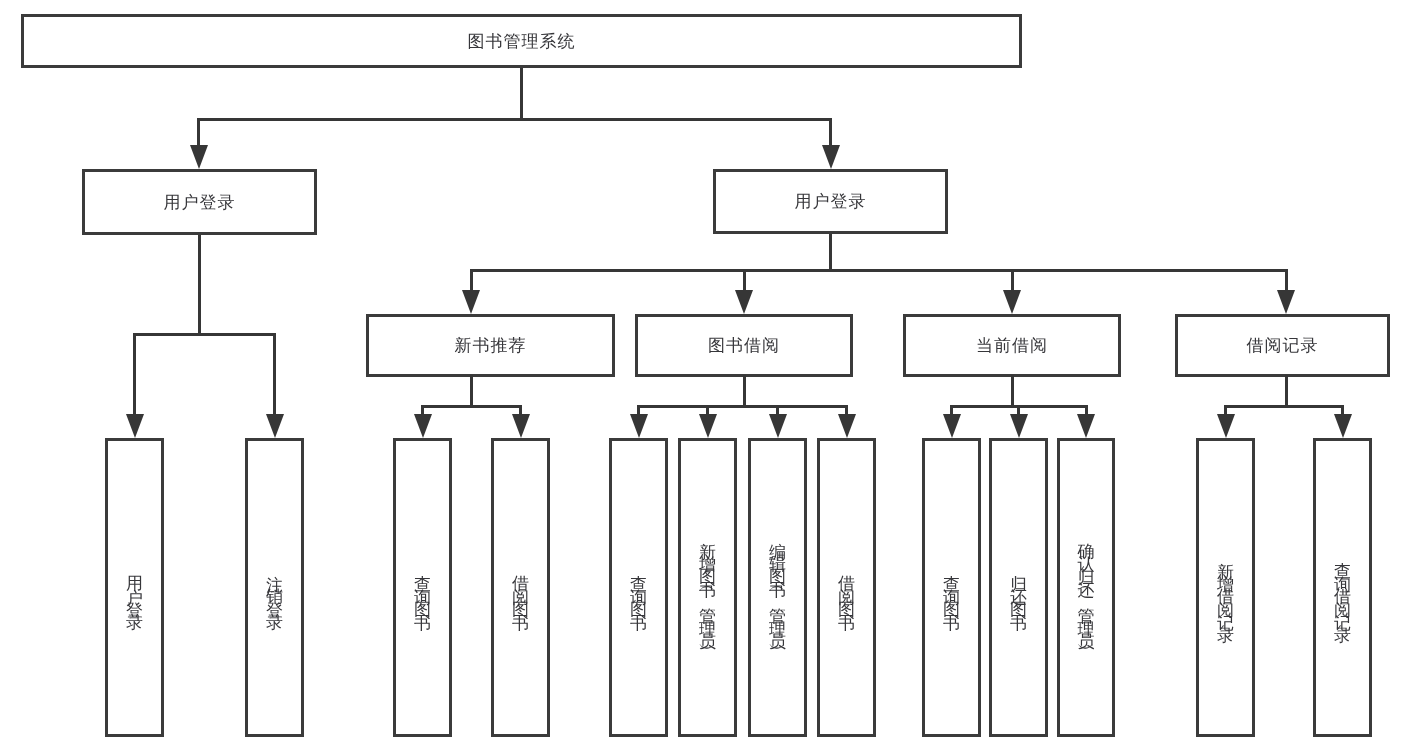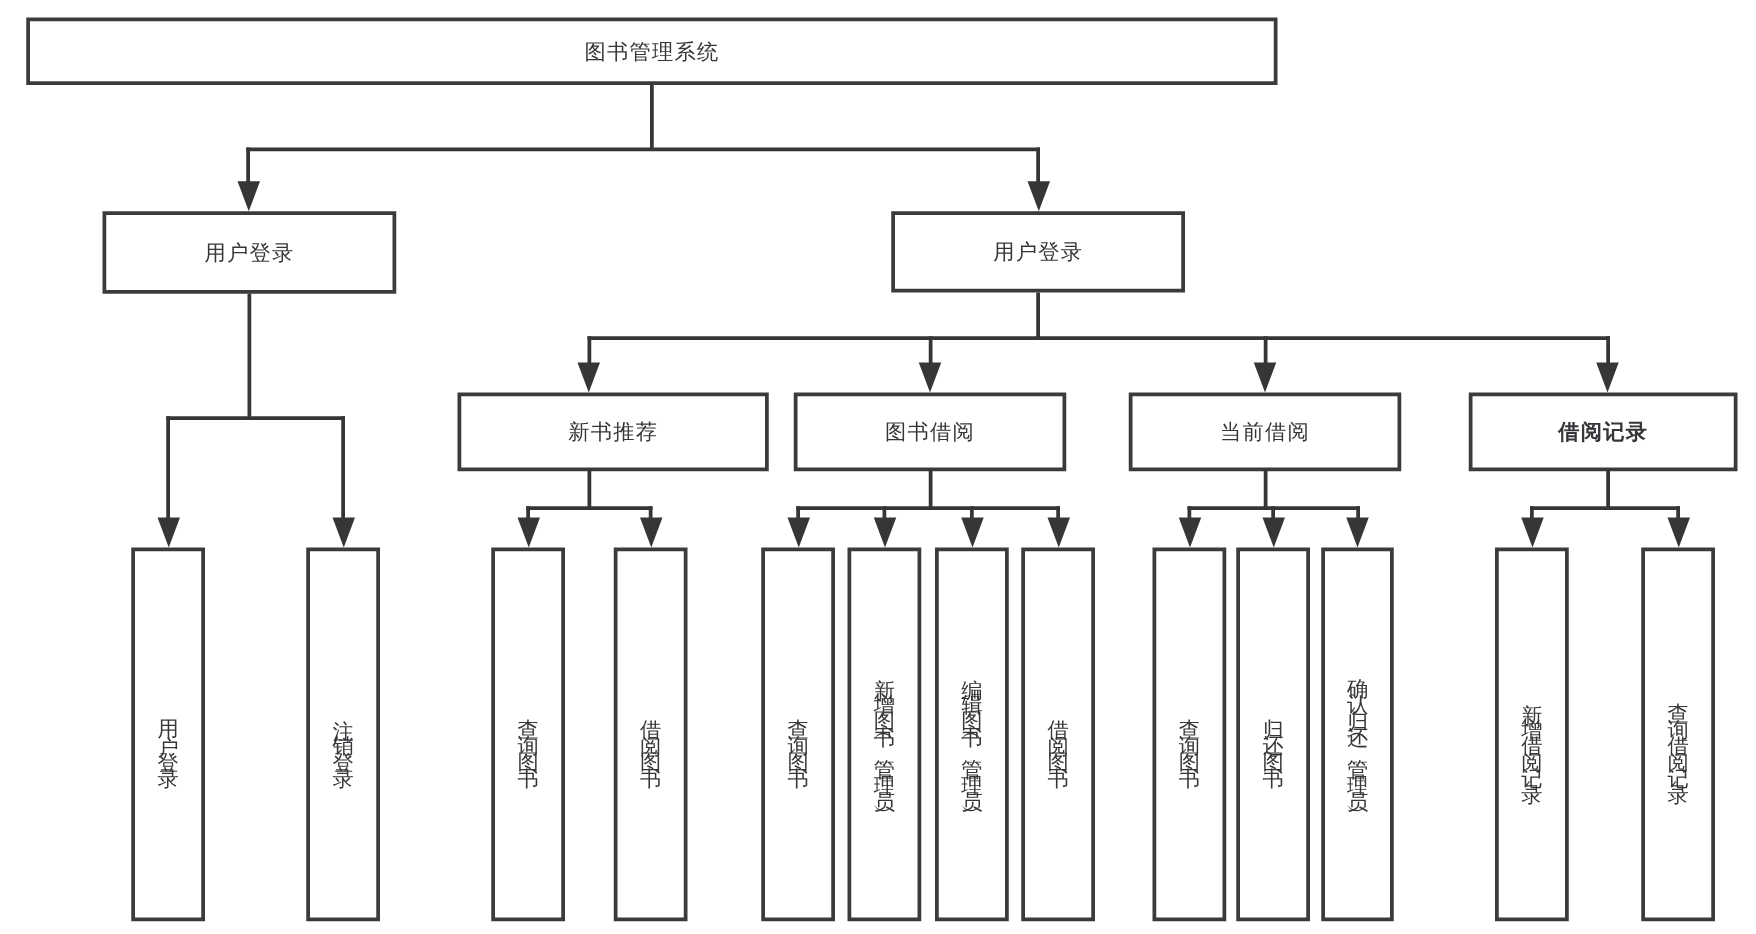--- a/index.html
+++ b/index.html
@@ -41,21 +41,21 @@
   <div class="box l2" style="left:82px;top:169px;width:235px;height:66px;">用户登录</div>
 
   <div class="box l2" style="left:713px;top:169px;width:235px;height:65px;">用户登录</div>
 
   <div class="box l3" style="left:366px;top:314px;width:249px;height:63px;">新书推荐</div>
 
   <div class="box l3" style="left:635px;top:314px;width:218px;height:63px;">图书借阅</div>
 
   <div class="box l3" style="left:903px;top:314px;width:218px;height:63px;">当前借阅</div>
 
-  <div class="box l3" style="left:1175px;top:314px;width:215px;height:63px;font-weight:bold;">借阅记录</div>
+  <div class="box l3" style="left:1175px;top:314px;width:215px;height:63px;">借阅记录</div>
 
   <div class="box leaf" style="left:105px;">用户登录</div>
   <div class="box leaf" style="left:245px;">注销登录</div>
 
   <div class="box leaf" style="left:393px;">查询图书</div>
   <div class="box leaf" style="left:491px;">借阅图书</div>
 
   <div class="box leaf" style="left:609px;">查询图书</div>
   <div class="box leaf" style="left:678px;">新增图书（管理员）</div>
   <div class="box leaf" style="left:748px;">编辑图书（管理员）</div>

